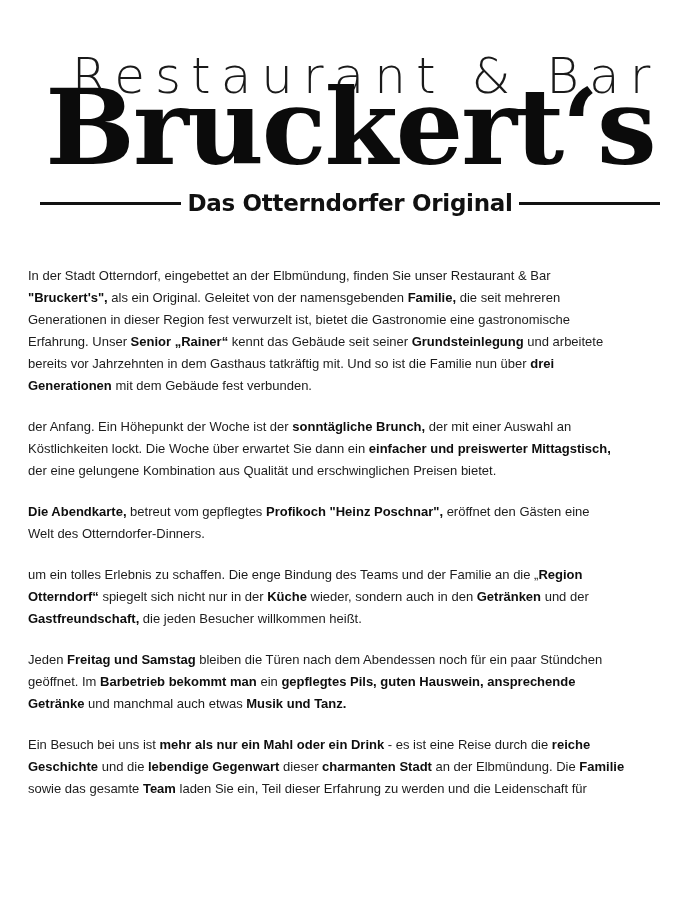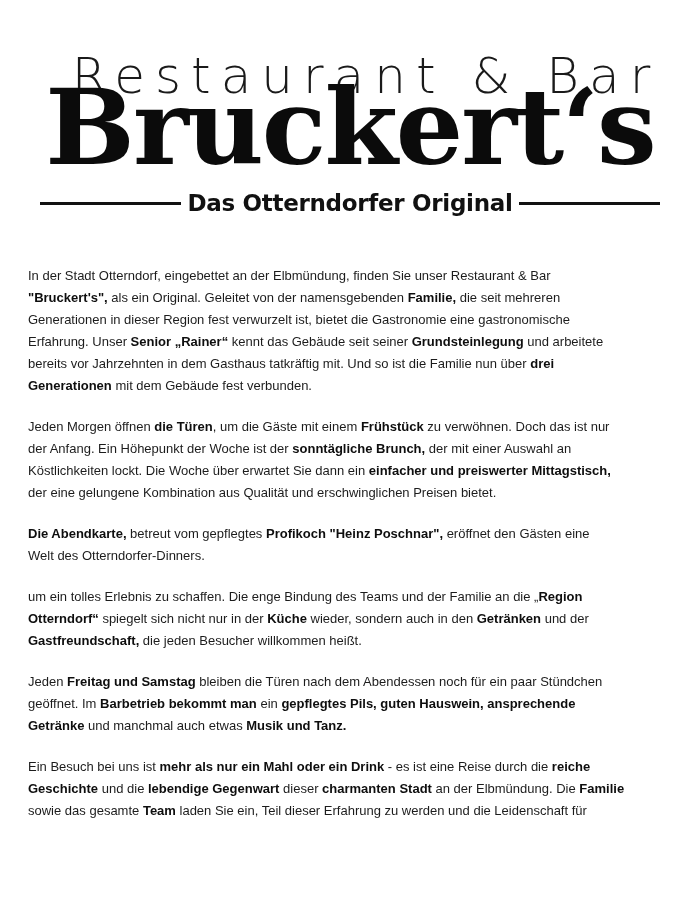--- a/index.html
+++ b/index.html
@@ -54,21 +54,20 @@
 <div class="body-text" id="body-text">
     <p class="para">
       <span class="line"><span>In der Stadt Otterndorf, eingebettet an der Elbmündung, finden Sie unser Restaurant &amp; Bar</span></span>
       <span class="line"><span class="b">"Bruckert's",</span><span> als ein Original. Geleitet von der namensgebenden </span><span class="b">Familie,</span><span> die seit mehreren</span></span>
       <span class="line"><span>Generationen in dieser Region fest verwurzelt ist, bietet die Gastronomie eine gastronomische</span></span>
       <span class="line"><span>Erfahrung. Unser </span><span class="b">Senior „Rainer“</span><span> kennt das Gebäude seit seiner </span><span class="b">Grundsteinlegung</span><span> und arbeitete</span></span>
       <span class="line"><span>bereits vor Jahrzehnten in dem Gasthaus tatkräftig mit. Und so ist die Familie nun über </span><span class="b">drei</span></span>
       <span class="line"><span class="b">Generationen</span><span> mit dem Gebäude fest verbunden.</span></span>
     </p>
     <p class="para">
-      <span class="line"><span>Jeden Morgen öffnen </span><span class="b">die Türen</span><span>, um die Gäste mit einem </span><span class="b">Frühstück</span><span> zu verwöhnen. Doch das ist nur</span></span>
       <span class="line"><span>der Anfang. Ein Höhepunkt der Woche ist der </span><span class="b">sonntägliche Brunch,</span><span> der mit einer Auswahl an</span></span>
       <span class="line"><span>Köstlichkeiten lockt. Die Woche über erwartet Sie dann ein </span><span class="b">einfacher und preiswerter Mittagstisch,</span></span>
       <span class="line"><span>der eine gelungene Kombination aus Qualität und erschwinglichen Preisen bietet.</span></span>
     </p>
     <p class="para">
       <span class="line"><span class="b">Die Abendkarte,</span><span> betreut vom gepflegtes </span><span class="b">Profikoch "Heinz Poschnar",</span><span> eröffnet den Gästen eine</span></span>
       <span class="line"><span>Welt des Otterndorfer-Dinners.</span></span>
     </p>
     <p class="para">
       <span class="line"><span>um ein tolles Erlebnis zu schaffen. Die enge Bindung des Teams und der Familie an die „</span><span class="b">Region</span></span>

